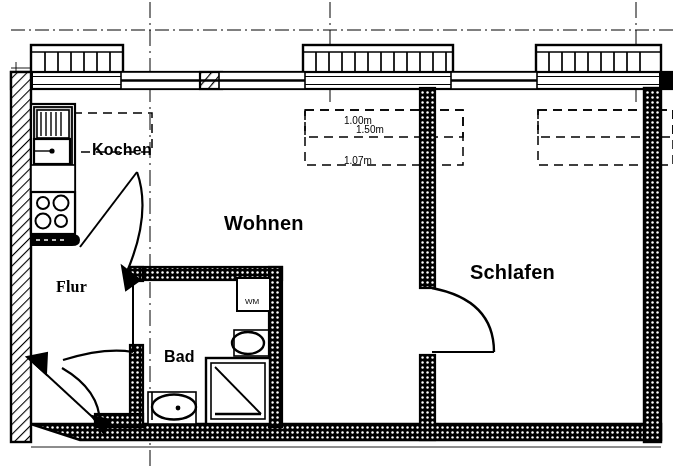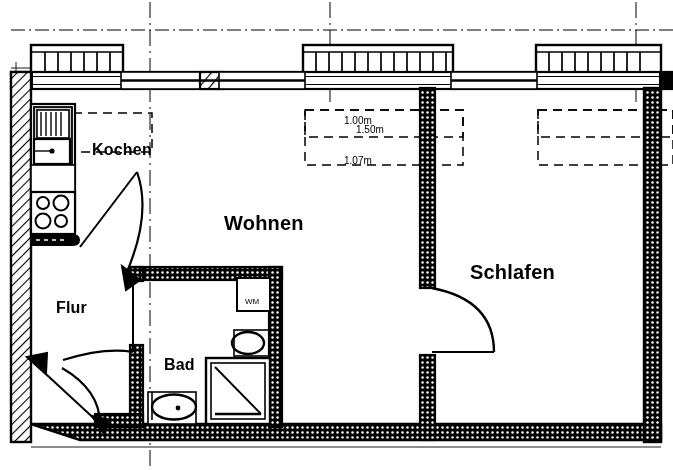--- a/index.html
+++ b/index.html
@@ -43,22 +43,22 @@
     position: absolute;
     font-family: "Liberation Sans", sans-serif;
     font-weight: normal;
     color: #000000;
     white-space: nowrap;
     font-size: 8px;
   }
   #lbl-kochen  { left: 92px;  top: 141px; font-size: 16px; }
   #lbl-wohnen  { left: 224px; top: 212px; font-size: 20px; }
   #lbl-schlafen{ left: 470px; top: 261px; font-size: 20px; }
-  #lbl-flur    { left: 56px;  top: 299px; font-size: 16px; }
-  #lbl-bad     { left: 164px; top: 356px; font-size: 16px; }
+  #lbl-flur    { left: 56px;  top: 278px; font-size: 16px; font-family: Liberation Serif, serif; }
+  #lbl-bad     { left: 164px; top: 348px; font-size: 16px; }
   #lbl-wm      { left: 245px; top: 297px; }
   #dim-100 { left: 344px; top: 95px; margin-top: 20px; }
   #dim-150 { left: 356px; top: 124px; }
   #dim-200 { left: 344px; top: 155px; }
 </style>
 </head>
 <body>
 
 <div id="plan-root">
 

